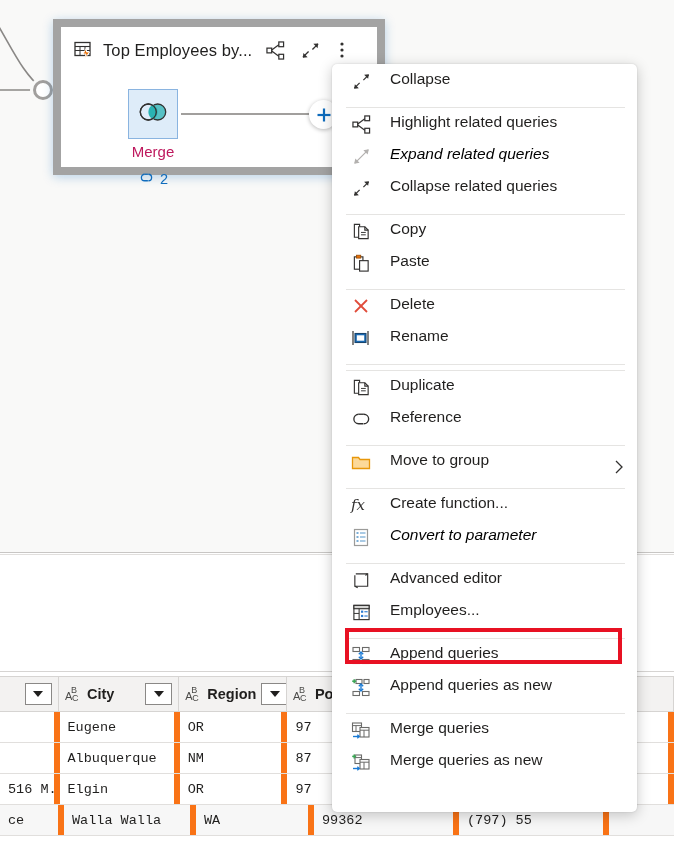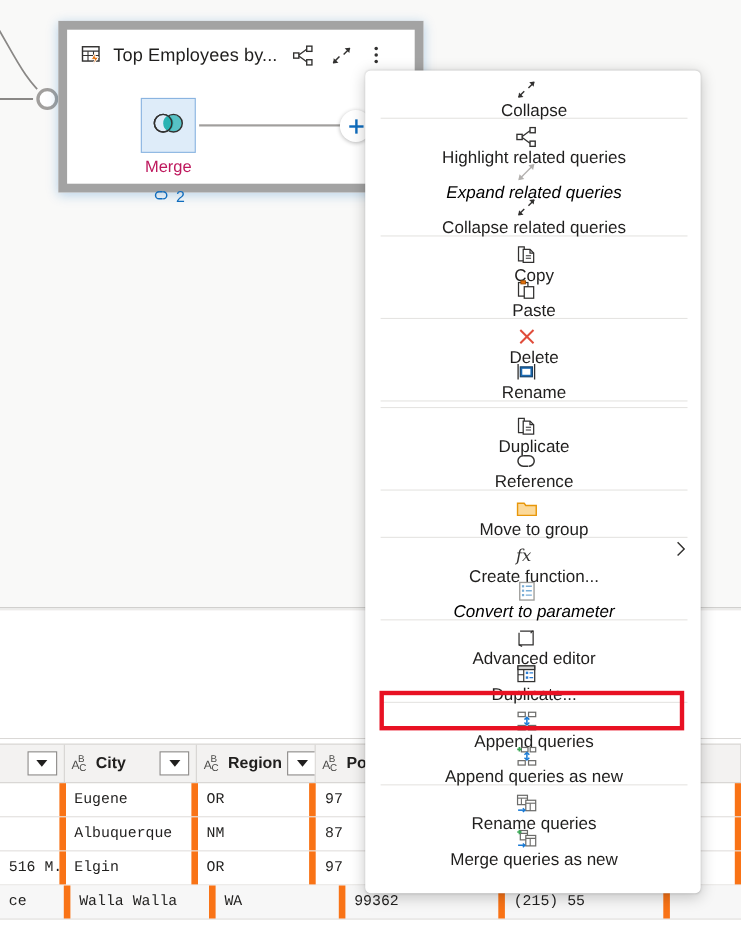--- a/index.html
+++ b/index.html
@@ -122,22 +122,22 @@
   .row-alt{background:#f7f7f7;}
 
   
   #ctx-menu{
     position:absolute;left:332px;top:64px;width:305px;height:748px;
     background:#ffffff;border-radius:5px;
     box-shadow:0 3px 14px rgba(0,0,0,.22), 0 0 2px rgba(0,0,0,.14);
     padding:6px 0 0 0;box-sizing:border-box;z-index:40;
   }
   .mi{
-    height:32px;display:flex;align-items:center;padding:0 12px 0 14px;
-    box-sizing:border-box;cursor:pointer;position:relative;flex-direction:column;
+    height:32px;display:flex;padding:0 12px 0 14px;
+    box-sizing:border-box;cursor:pointer;position:relative;
   }
   .mi .mi-ico{
     width:30px;height:22px;flex:none;display:flex;align-items:center;justify-content:center;
     margin-right:14px;
   }
   .mi .mi-lbl{font-size:15.5px;color:#201f1e;white-space:nowrap;}
   .mi.disabled{cursor:default;}
   .mi.disabled .mi-lbl{color:#000000;font-style:italic;}
   .mi .submenu-arrow{margin-left:auto;display:flex;align-items:center;}
   .mdiv{height:1px;background:#e5e4e2;margin:5px 12px 5px 14px;}
@@ -308,21 +308,21 @@
     <div class="td" style="width:118px;">OR</div>
     <div class="td" style="width:145px;">97</div>
     <div class="td" style="width:130px;"></div>
     <div class="td" style="width:150px;">)  55</div>
   </div>
   <div class="grid-row row-alt" style="top:133px;">
     <div class="td" style="width:64px;">ce</div>
     <div class="td" style="width:132px;">Walla Walla</div>
     <div class="td" style="width:118px;">WA</div>
     <div class="td" style="width:145px;">99362</div>
-    <div class="td" style="width:150px;">(215)  55</div>
+    <div class="td" style="width:150px;">(797)  55</div>
   </div>
 </div>
 
 <div id="ctx-menu">
 
   <div class="mi">
     <span class="mi-ico">
       <svg width="19" height="19" viewBox="0 0 20 20">
         <path d="M2.5 17 L8 11.5" stroke="#323130" stroke-width="1.3" fill="none"></path>
         <path d="M3 12.8 L2.3 17.7 L7.2 17" fill="#323130"></path>
@@ -503,21 +503,21 @@
         <rect x="2" y="2.5" width="16" height="15" fill="#ffffff" stroke="#323130" stroke-width="1.2"></rect>
         <rect x="2" y="2.5" width="16" height="3.5" fill="#d6d6d4" stroke="#323130" stroke-width="1.2"></rect>
         <line x1="7.5" y1="6" x2="7.5" y2="17.5" stroke="#323130" stroke-width="1.1"></line>
         <line x1="2" y1="11" x2="7.5" y2="11" stroke="#323130" stroke-width="1"></line>
         <rect x="9.5" y="8" width="2.3" height="2.3" fill="#2b7cd3"></rect>
         <rect x="9.5" y="12.5" width="2.3" height="2.3" fill="#2b7cd3"></rect>
         <line x1="13" y1="9.2" x2="16.5" y2="9.2" stroke="#2b7cd3" stroke-width="1.2"></line>
         <line x1="13" y1="13.7" x2="16.5" y2="13.7" stroke="#2b7cd3" stroke-width="1.2"></line>
       </svg>
     </span>
-    <span class="mi-lbl">Duplicate...</span>
+    <span class="mi-lbl">Employees...</span>
   </div>
   <div class="mdiv"></div>
 
   <div class="mi">
     <span class="mi-ico">
       <svg width="20" height="19" viewBox="0 0 20 19">
         <rect x="2" y="1.5" width="6.5" height="4" fill="#ffffff" stroke="#6b6b69" stroke-width="1.1"></rect>
         <rect x="11.5" y="1.5" width="6.5" height="4" fill="#ffffff" stroke="#6b6b69" stroke-width="1.1"></rect>
         <rect x="2" y="13.5" width="6.5" height="4" fill="#ffffff" stroke="#6b6b69" stroke-width="1.1"></rect>
         <rect x="11.5" y="13.5" width="6.5" height="4" fill="#ffffff" stroke="#6b6b69" stroke-width="1.1"></rect>
@@ -553,21 +553,21 @@
         <rect x="1.5" y="2" width="9" height="8.5" fill="#ffffff" stroke="#6b6b69" stroke-width="1.1"></rect>
         <line x1="1.5" y1="4.6" x2="10.5" y2="4.6" stroke="#6b6b69" stroke-width="1"></line>
         <line x1="5" y1="4.6" x2="5" y2="10.5" stroke="#6b6b69" stroke-width="1"></line>
         <rect x="9" y="6.5" width="9" height="9.5" fill="#ffffff" stroke="#6b6b69" stroke-width="1.1"></rect>
         <line x1="9" y1="9.2" x2="18" y2="9.2" stroke="#6b6b69" stroke-width="1"></line>
         <line x1="13" y1="9.2" x2="13" y2="16" stroke="#6b6b69" stroke-width="1"></line>
         <line x1="2" y1="15.5" x2="8" y2="15.5" stroke="#1a7ad4" stroke-width="1.4"></line>
         <path d="M6.3 13.8 L8.2 15.5 L6.3 17.2" fill="none" stroke="#1a7ad4" stroke-width="1.3"></path>
       </svg>
     </span>
-    <span class="mi-lbl">Rename queries</span>
+    <span class="mi-lbl">Merge queries</span>
   </div>
 
   <div class="mi">
     <span class="mi-ico">
       <svg width="20" height="19" viewBox="0 0 20 19">
         <rect x="4" y="2" width="6.5" height="8.5" fill="#ffffff" stroke="#6b6b69" stroke-width="1.1"></rect>
         <line x1="4" y1="4.6" x2="10.5" y2="4.6" stroke="#6b6b69" stroke-width="1"></line>
         <rect x="9" y="6.5" width="9" height="9.5" fill="#ffffff" stroke="#6b6b69" stroke-width="1.1"></rect>
         <line x1="9" y1="9.2" x2="18" y2="9.2" stroke="#6b6b69" stroke-width="1"></line>
         <line x1="13" y1="9.2" x2="13" y2="16" stroke="#6b6b69" stroke-width="1"></line>

